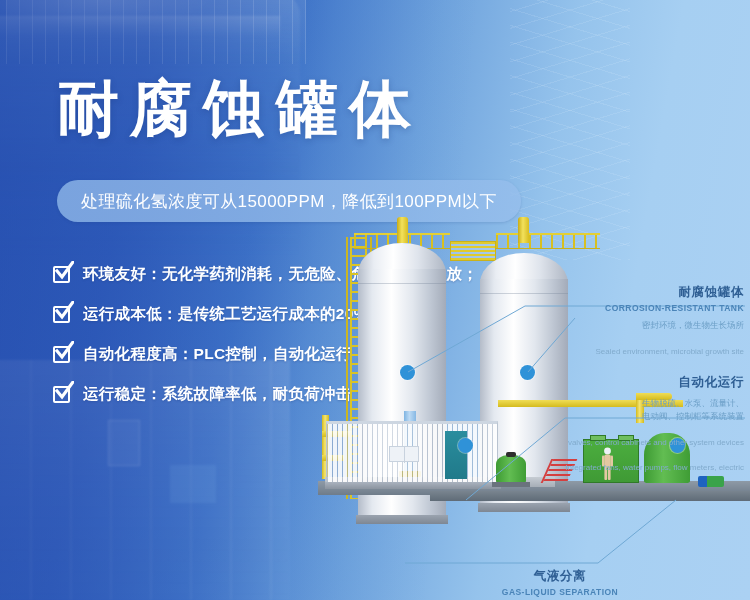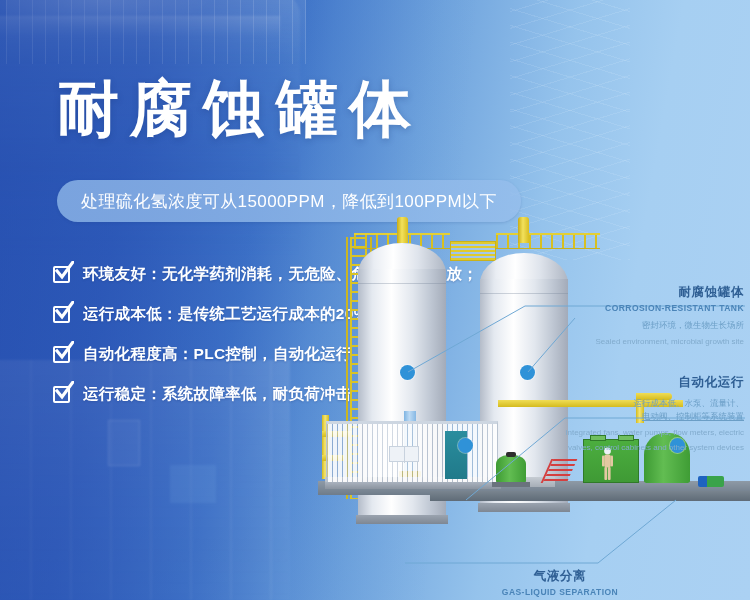--- a/index.html
+++ b/index.html
@@ -239,21 +239,21 @@
     position:absolute; width:15px; height:15px; border-radius:50%;
     background:#2f92d8; box-shadow:0 0 0 1px rgba(255,255,255,.35);
   }
   .leader { position:absolute; overflow:visible; pointer-events:none; }
 
   
   .anno { position:absolute; text-align:right; }
   .anno .cn-title { font-size:12.5px; font-weight:700; color:#2f5f94; letter-spacing:.6px; }
   .anno .en-title { font-size:8.5px; font-weight:700; color:#4a84b8; letter-spacing:.45px; margin-top:2px; }
   .anno .cn-desc { font-size:8.5px; color:#6b9ec6; line-height:1.5; margin-top:6px; }
-  .anno .en-desc { font-size:8px; color:#81abcd; line-height:1.45; margin-top:4px; }
+  .anno .en-desc { font-size:8px; color:#81abcd; line-height:1.45; margin-top:14px; }
   .anno.center { text-align:center; }
 </style>
 </head>
 <body>
 
 <div id="stage">
 
   <div class="bg-base"></div>
   <div class="bg-photo-tank"></div>
   <div class="bg-photo-rail"></div>
@@ -406,24 +406,24 @@
 
   <div class="anno" style="right:6px; top:284px; width:230px;">
     <div class="cn-title">耐腐蚀罐体</div>
     <div class="en-title">CORROSION-RESISTANT TANK</div>
     <div class="cn-desc">密封环境，微生物生长场所</div>
     <div class="en-desc">Sealed environment, microbial growth site</div>
   </div>
 
   <div class="anno" style="right:6px; top:374px; width:235px;">
     <div class="cn-title">自动化运行</div>
-    <div class="cn-desc">运行成本低、水泵、流量计、</div>
-    <div class="cn-desc" style="margin-top:0;text-decoration:underline;">电动阀、控制柜等系统装置</div>
+    <div class="cn-desc">生物脱硫、水泵、流量计、</div>
+    <div class="cn-desc" style="margin-top:0;">电动阀、控制柜等系统装置</div>
+    <div class="en-desc">valves, control cabinets and other system devices</div>
     <div class="en-desc">Integrated fans, water pumps, flow meters, electric</div>
-    <div class="en-desc">valves, control cabinets and other system devices</div>
   </div>
 
   <div class="anno center" style="left:470px; top:568px; width:180px;">
     <div class="cn-title">气液分离</div>
     <div class="en-title">GAS-LIQUID SEPARATION</div>
   </div>
 
 </div>
 
 </body></html>

